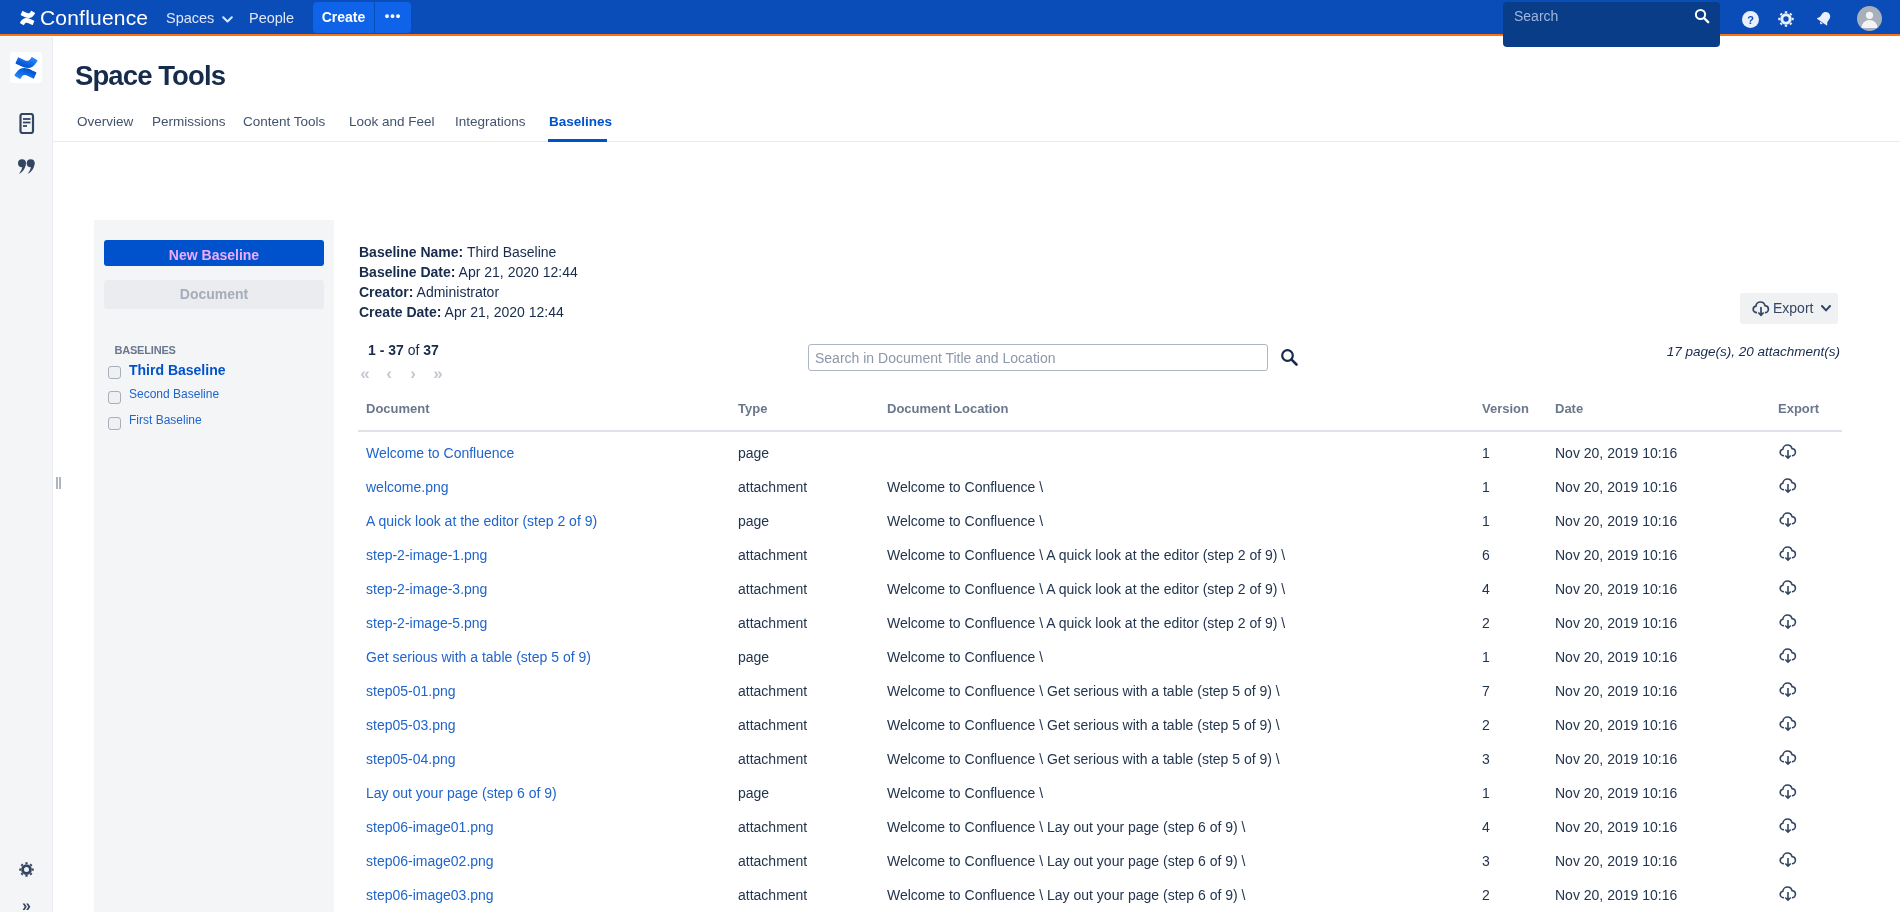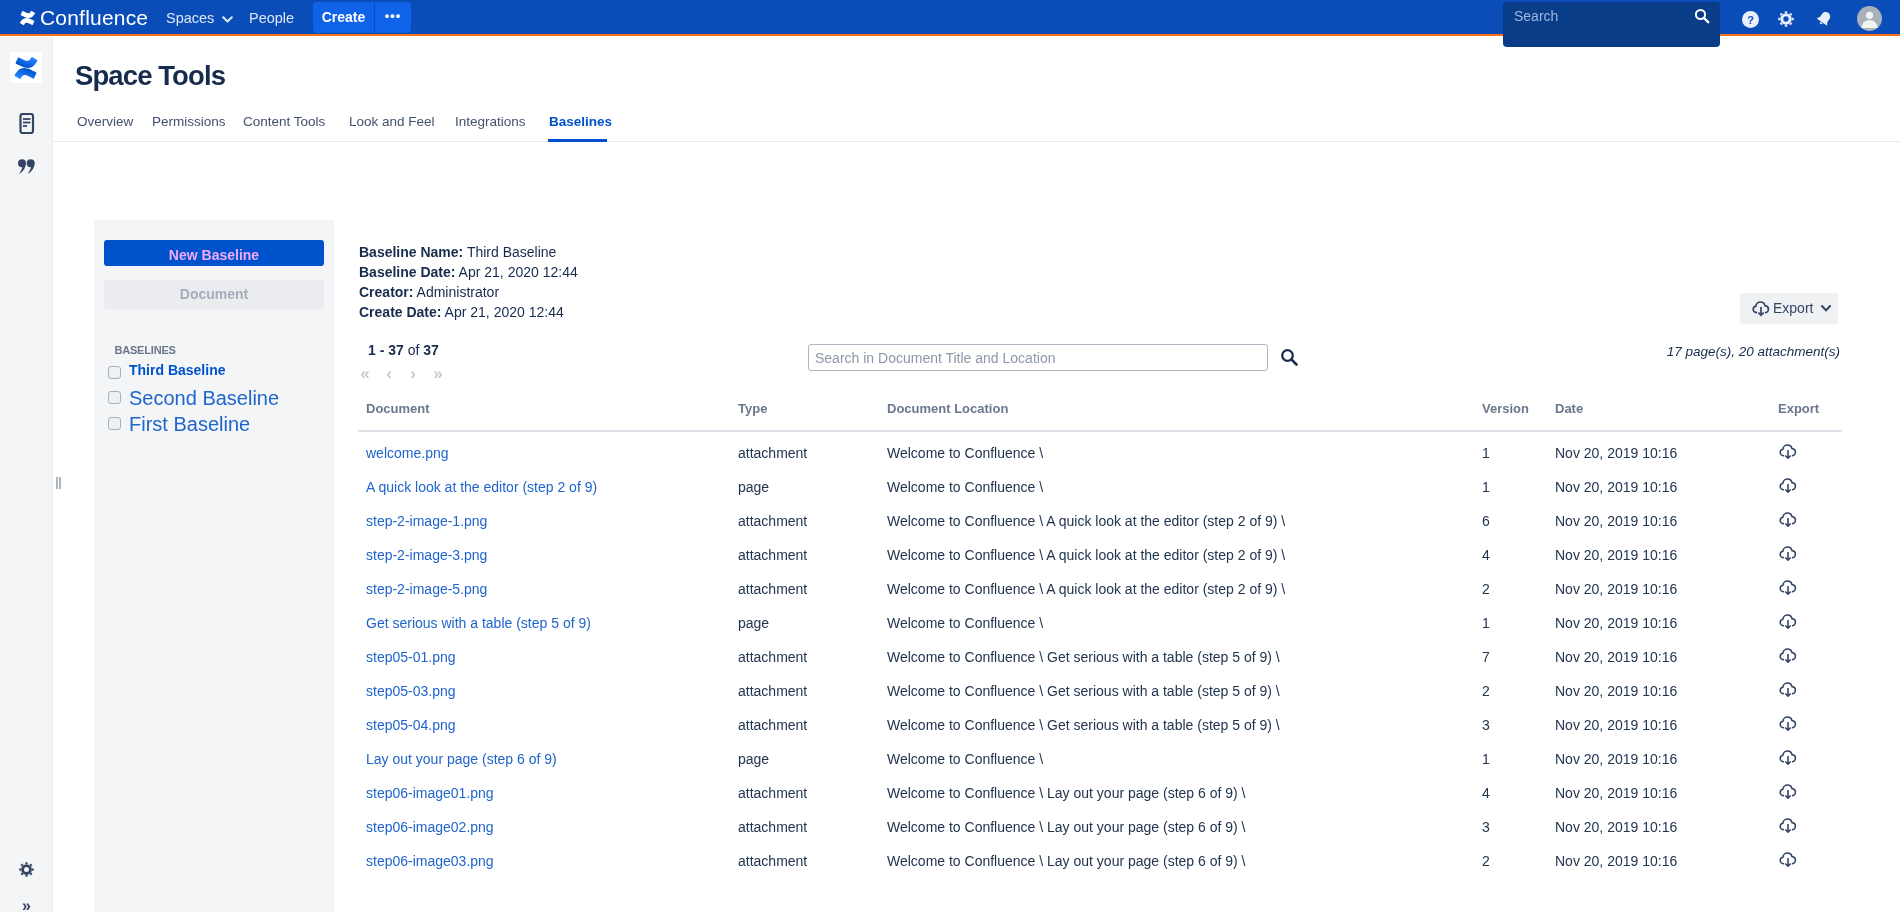--- a/index.html
+++ b/index.html
@@ -36,21 +36,21 @@
 #tabline { position:absolute; left:53px; top:141px; width:1847px; height:1px; background:#E8EAEE; }
 #tabunder { position:absolute; left:548px; top:139px; width:59px; height:3px; background:#0052CC; }
 
 
 #panel { position:absolute; left:94px; top:220px; width:240px; height:692px; background:#F4F5F7; }
 #btn-new { position:absolute; left:10px; top:20px; width:220px; height:26px; background:#0052CC; border-radius:3px; color:#f0abfc; font-size:14px; font-weight:700; text-align:center; line-height:30px; }
 #btn-compare { position:absolute; left:10px; top:60px; width:220px; height:29px; background:#EBECF0; border-radius:3px; color:#A5ADBA; font-size:14px; font-weight:700; text-align:center; line-height:29px; }
 #bl-title { position:absolute; left:20.5px; top:124px; font-size:11px; font-weight:700; color:#6B778C; letter-spacing:-0.2px; }
 .blrow { position:absolute; left:14px; height:16px; }
 .blrow .cb { position:absolute; left:0; top:4px; width:13px; height:13px; background:#EFF0F3; border:1px solid #A9AFB8; border-radius:3px; }
-.blrow .lbl { position:absolute; left:21px; top:0; font-size:20px; color:#2065CC; white-space:nowrap; }
+.blrow .lbl { position:absolute; left:21px; top:0; font-size:12px; color:#2065CC; white-space:nowrap; }
 .blrow .lbl.b { font-weight:700; font-size:14px; color:#0052CC; }
 
 
 #info { position:absolute; left:359px; top:242px; font-size:14px; color:#172B4D; line-height:20px; }
 #info b { font-weight:700; }
 #btn-export { position:absolute; left:1740px; top:293px; width:98px; height:31px; background:#F0F1F3; border-radius:3px; color:#344563; font-size:14px; }
 #btn-export .txt { position:absolute; left:33px; top:7px; }
 #btn-export svg.cl { position:absolute; left:12px; top:7px; }
 #btn-export svg.ch { position:absolute; left:81px; top:12px; }
 
@@ -258,20 +258,31 @@
             <th>Document</th>
             <th>Type</th>
             <th>Document Location</th>
             <th>Version</th>
             <th>Date</th>
             <th>Export</th>
           </tr>
         </thead>
         <tbody>
 <tr>
+            <td class="doc"><a href="#">Welcome to Confluence</a></td>
+            <td>page</td>
+            <td></td>
+            <td>1</td>
+            <td>Nov 20, 2019 10:16</td>
+            <td class="exp"><svg width="18" height="17" viewBox="0 0 18 17">
+                <path d="M5 12.7 C2.7 12.7 1.2 11.2 1.2 9.4 C1.2 7.8 2.3 6.5 3.9 6.2 C4.1 3.9 6 2 8.5 2 C10.7 2 12.5 3.5 13 5.6 C14.9 5.8 16.4 7.4 16.4 9.2 C16.4 11 15 12.7 12.9 12.7" fill="none" stroke="#344563" stroke-width="1.6"></path>
+                <path d="M9 7 V15.2 M6.3 12.5 L9 15.2 L11.7 12.5" fill="none" stroke="#344563" stroke-width="1.6"></path>
+              </svg></td>
+          </tr>
+<tr>
             <td class="doc"><a href="#">welcome.png</a></td>
             <td>attachment</td>
             <td>Welcome to Confluence \</td>
             <td>1</td>
             <td>Nov 20, 2019 10:16</td>
             <td class="exp"><svg width="18" height="17" viewBox="0 0 18 17">
                 <path d="M5 12.7 C2.7 12.7 1.2 11.2 1.2 9.4 C1.2 7.8 2.3 6.5 3.9 6.2 C4.1 3.9 6 2 8.5 2 C10.7 2 12.5 3.5 13 5.6 C14.9 5.8 16.4 7.4 16.4 9.2 C16.4 11 15 12.7 12.9 12.7" fill="none" stroke="#344563" stroke-width="1.6"></path>
                 <path d="M9 7 V15.2 M6.3 12.5 L9 15.2 L11.7 12.5" fill="none" stroke="#344563" stroke-width="1.6"></path>
               </svg></td>
           </tr>

